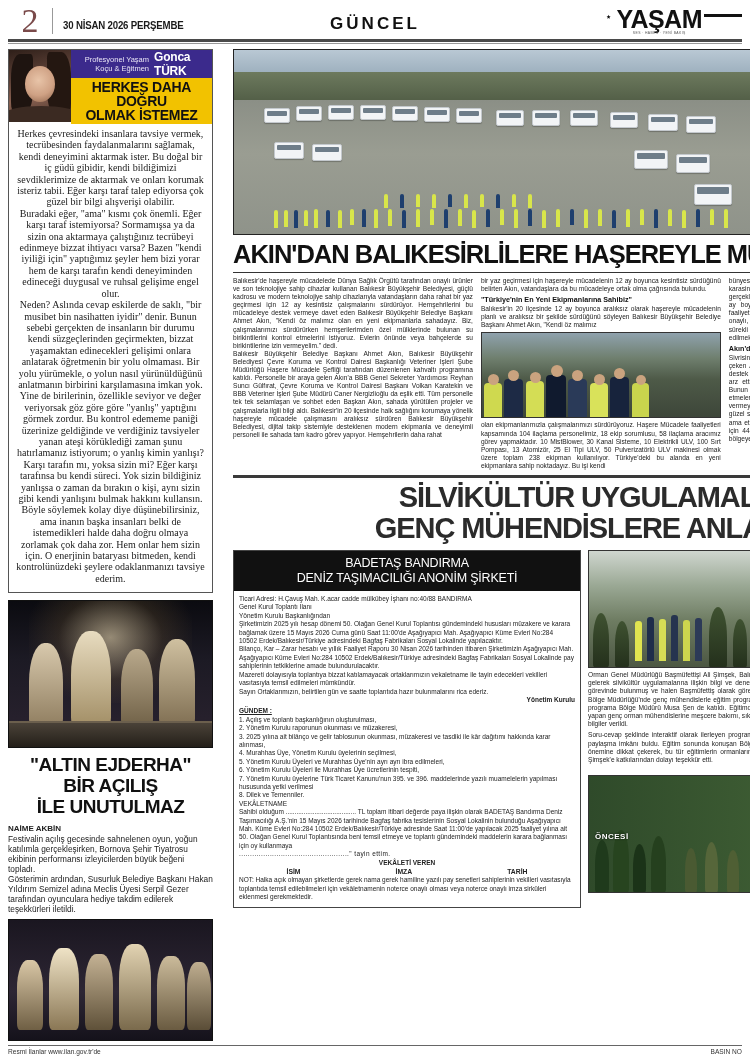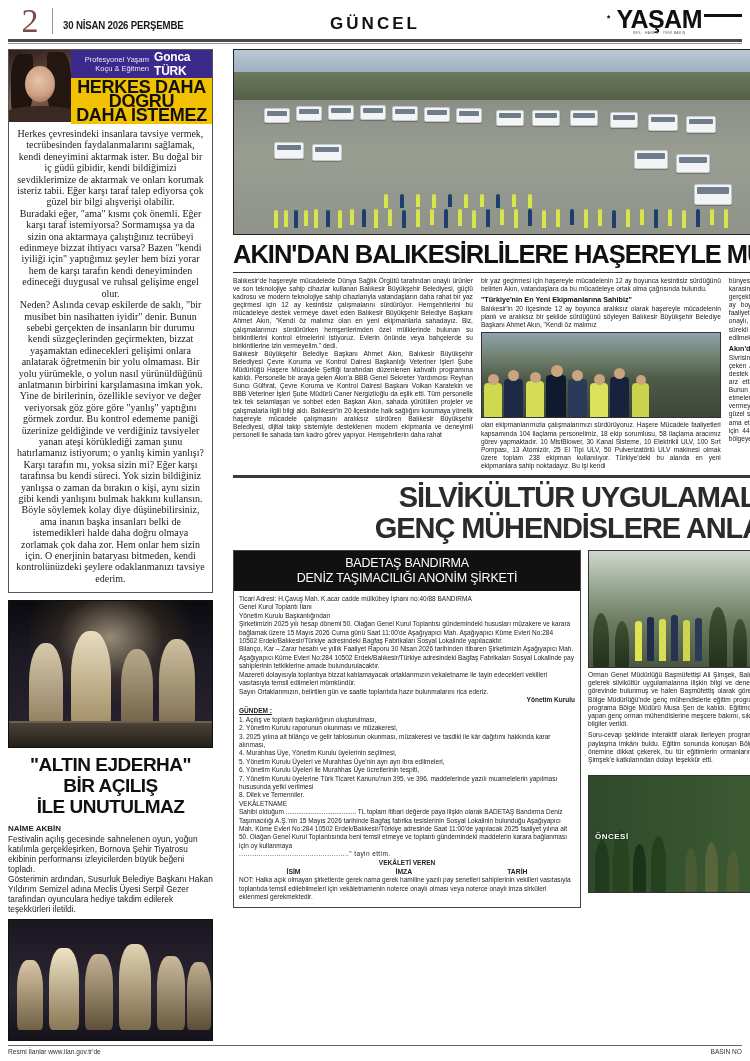--- a/index.html
+++ b/index.html
@@ -82,21 +82,21 @@
   .col-role {
     font-size: 7.5px; line-height: 9px; color: #e8e4f5; flex: none; width: 74px; text-align: right;
   }
   .col-name { font-size: 12px; font-weight: bold; color: #fff; letter-spacing: -0.2px; }
   .col-title-box {
     flex: 1; background: #f2c200; display: flex; flex-direction: column;
     align-items: center; justify-content: center; padding: 2px 4px;
   }
   .col-title-box span {
     font-family: "Liberation Sans", sans-serif; font-weight: bold;
-    font-size: 18px; line-height: 14px; color: #111; text-align: center; letter-spacing: -0.3px;
+    font-size: 14px; line-height: 14px; color: #111; text-align: center; letter-spacing: -0.3px;
   }
   .columnist-body { padding: 6px 7px 8px 7px; }
   .columnist-body p {
     font-family: Liberation Serif, serif;
     font-size: 10px; line-height: 11.4px; color: #1a1a1a; text-align: center;
     margin-bottom: 0;
   }
 
   
   .theatre-box { margin-top: 7px; border: 0; }
@@ -301,21 +301,21 @@
           <div class="col-head-right">
             <div class="col-banner">
               <div class="col-role">
                 <div>Profesyonel Yaşam</div>
                 <div>Koçu &amp; Eğitmen</div>
               </div>
               <div class="col-name">Gonca TÜRK</div>
             </div>
             <div class="col-title-box">
               <span>HERKES DAHA DOĞRU</span>
-              <span>DAHA İSTEMEZ</span>
+              <span>OLMAK İSTEMEZ</span>
             </div>
           </div>
         </div>
         <div class="columnist-body">
           <p>Herkes çevresindeki insanlara tavsiye vermek, tecrübesinden faydalanmalarını sağlamak, kendi deneyimini aktarmak ister. Bu doğal bir iç güdü gibidir, kendi bildiğimizi sevdiklerimize de aktarmak ve onları korumak isteriz tabii. Eğer karşı taraf talep ediyorsa çok güzel bir bilgi alışverişi olabilir.</p>
           <p>Buradaki eğer, "ama" kısmı çok önemli. Eğer karşı taraf istemiyorsa? Sormamışsa ya da sizin ona aktarmaya çalıştığınız tecrübeyi edinmeye bizzat ihtiyacı varsa? Bazen "kendi iyiliği için" yaptığımız şeyler hem bizi yorar hem de karşı tarafın kendi deneyiminden edineceği duygusal ve ruhsal gelişime engel olur.</p>
           <p>Neden? Aslında cevap eskilerde de saklı, "bir musibet bin nasihatten iyidir" denir. Bunun sebebi gerçekten de insanların bir durumu kendi süzgeçlerinden geçirmekten, bizzat yaşamaktan edinecekleri gelişimi onlara anlatarak öğretmenin bir yolu olmaması. Bir yolu yürümekle, o yolun nasıl yürünüldüğünü anlatmanın birbirini karşılamasına imkan yok. Yine de birilerinin, özellikle seviyor ve değer veriyorsak göz göre göre "yanlış" yaptığını görmek zordur. Bu kontrol edememe paniği üzerinize geldiğinde ve verdiğiniz tavsiyeler yanan ateşi körüklediği zaman şunu hatırlamanız istiyorum; o yanlış kimin yanlışı? Karşı tarafın mı, yoksa sizin mi? Eğer karşı tarafınsa bu kendi süreci. Yok sizin bildiğiniz yanlışsa o zaman da bırakın o kişi, aynı sizin gibi kendi yanlışını bulmak hakkını kullansın. Böyle söylemek kolay diye düşünebilirsiniz, ama inanın başka insanları belki de istemedikleri halde daha doğru olmaya zorlamak çok daha zor. Hem onlar hem sizin için. O enerjinin bataryası bitmeden, kendi kontrolünüzdeki şeylere odaklanmanızı tavsiye ederim.</p>
         </div>
       </div>
 

